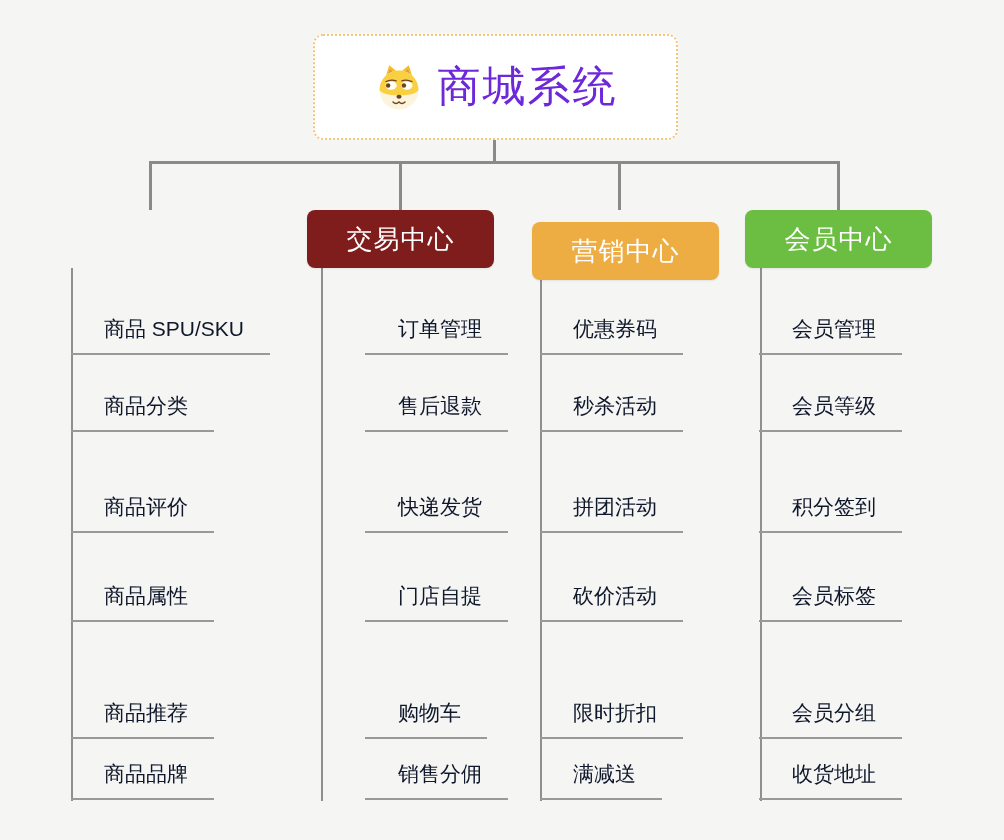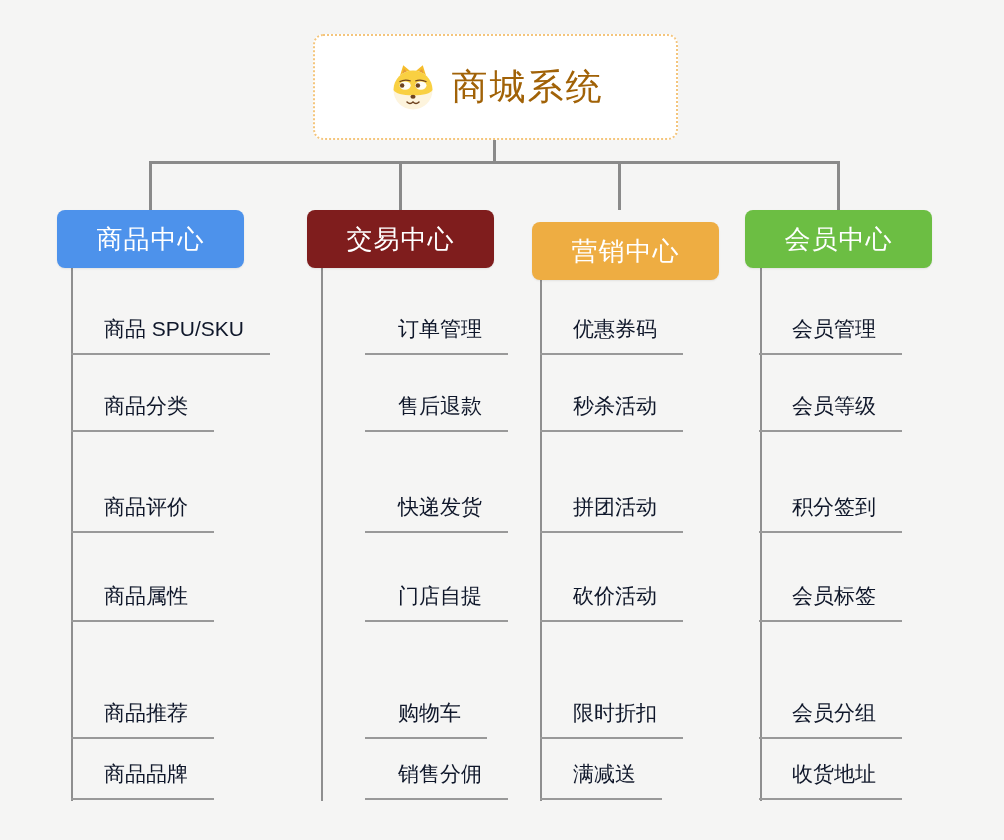--- a/index.html
+++ b/index.html
@@ -12,21 +12,21 @@
   .canvas{position:absolute;left:0;top:0;width:1004px;height:840px;}
 
   
   .root-node{
     position:absolute;left:313px;top:34px;width:365px;height:106px;
     background:#ffffff;border:2px dotted #f4c57c;border-radius:10px;
     box-sizing:border-box;
     display:flex;align-items:center;justify-content:center;gap:14px;
   }
   .root-title{
-    font-size:36px;color:#a16207;letter-spacing:2px;font-weight:500;
+    font-size:43px;color:#6d28d9;letter-spacing:2px;font-weight:500;
     white-space:nowrap;
   }
   .root-icon{width:50px;height:48px;flex:0 0 auto;}
 
   
   .line{position:absolute;background:#8a8a8a;}
   .v-root{left:493px;top:140px;width:3px;height:22px;}
   .h-main{left:149px;top:161px;width:691px;height:3px;}
   .drop{top:161px;width:3px;height:49px;}
   .drop-1{left:149px;} .drop-2{left:399px;} .drop-3{left:618px;} .drop-4{left:837px;}
@@ -97,23 +97,20 @@
       <circle cx="38.5" cy="30" r="3" fill="#6e431f"></circle>
       <path d="M14,25 q7,-4 15,-1" stroke="#6e431f" stroke-width="1.6" fill="none"></path>
       <path d="M35,24 q7,-3 15,1" stroke="#6e431f" stroke-width="1.6" fill="none"></path>
 
       <ellipse cx="32" cy="45" rx="3.4" ry="2.6" fill="#6e431f"></ellipse>
       <path d="M24,52 q4,4 8,0 q4,4 8,0" stroke="#6e431f" stroke-width="2" fill="none" stroke-linecap="round"></path>
     </svg>
     <span class="root-title">商城系统</span>
   </div>
 
-  <div class="branch-box bb-1" style="background: rgb(77, 146, 235);">
-    <span>商品中心</span>
-  </div>
   <div class="branch-box bb-2" style="background: #7f1d1d;">
     <span>交易中心</span>
   </div>
   <div class="branch-box bb-3" style="background: rgb(238, 173, 66);">
     <span>营销中心</span>
   </div>
   <div class="branch-box bb-4" style="background: rgb(108, 190, 67);">
     <span>会员中心</span>
   </div>
 

